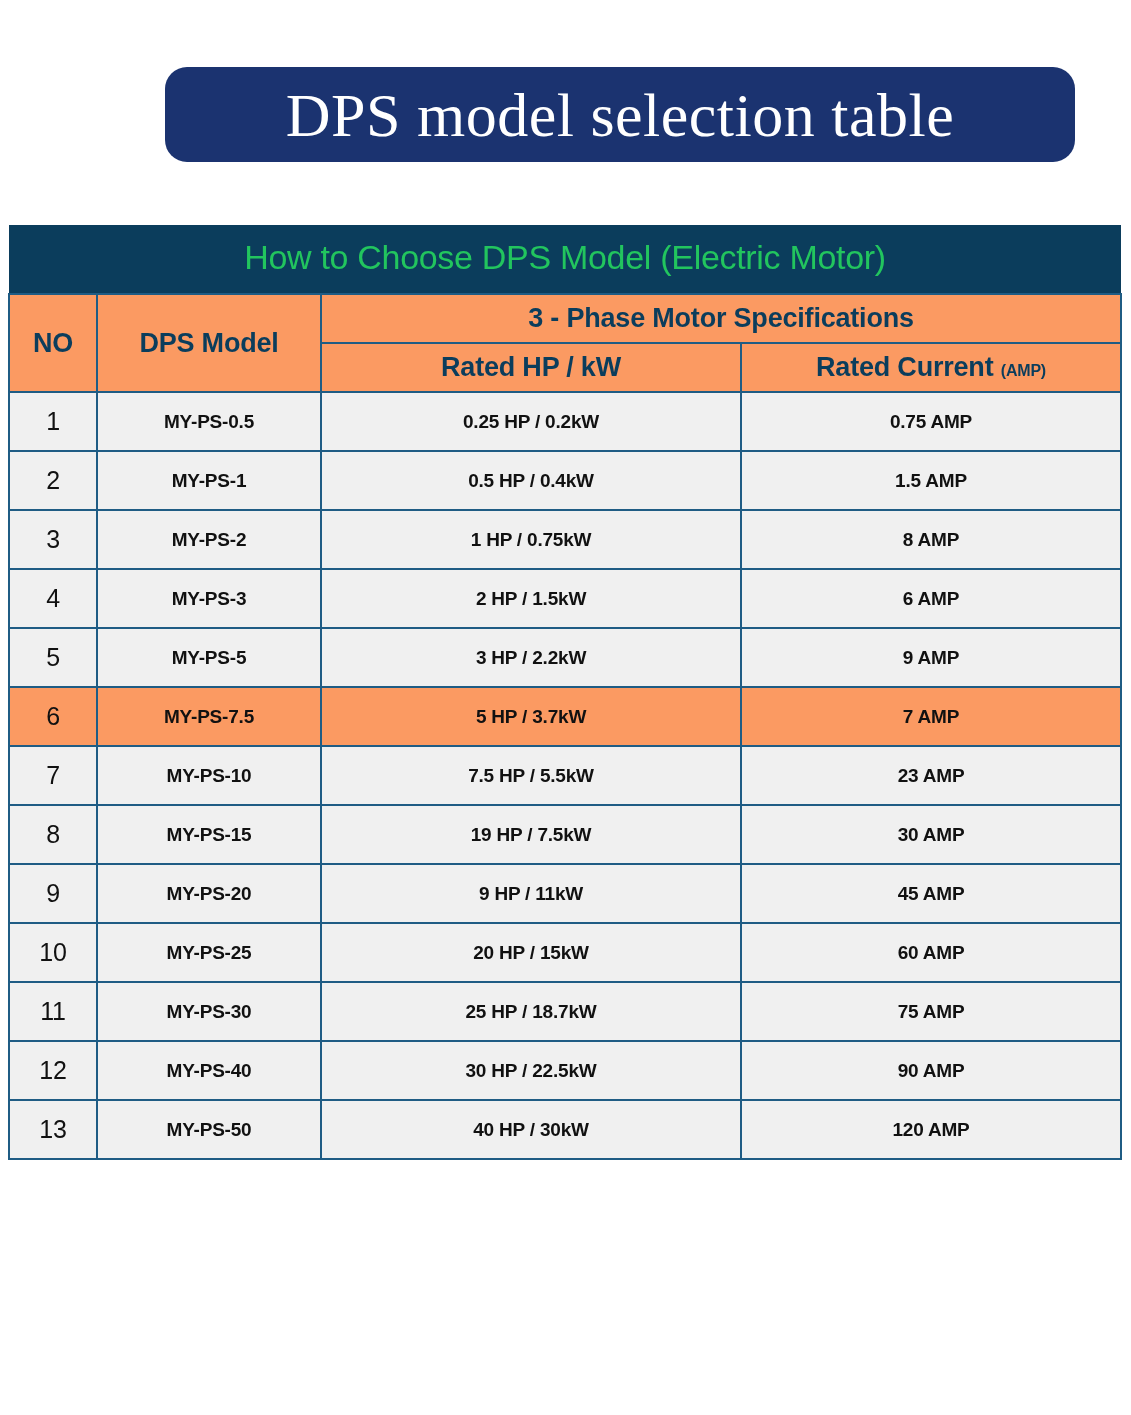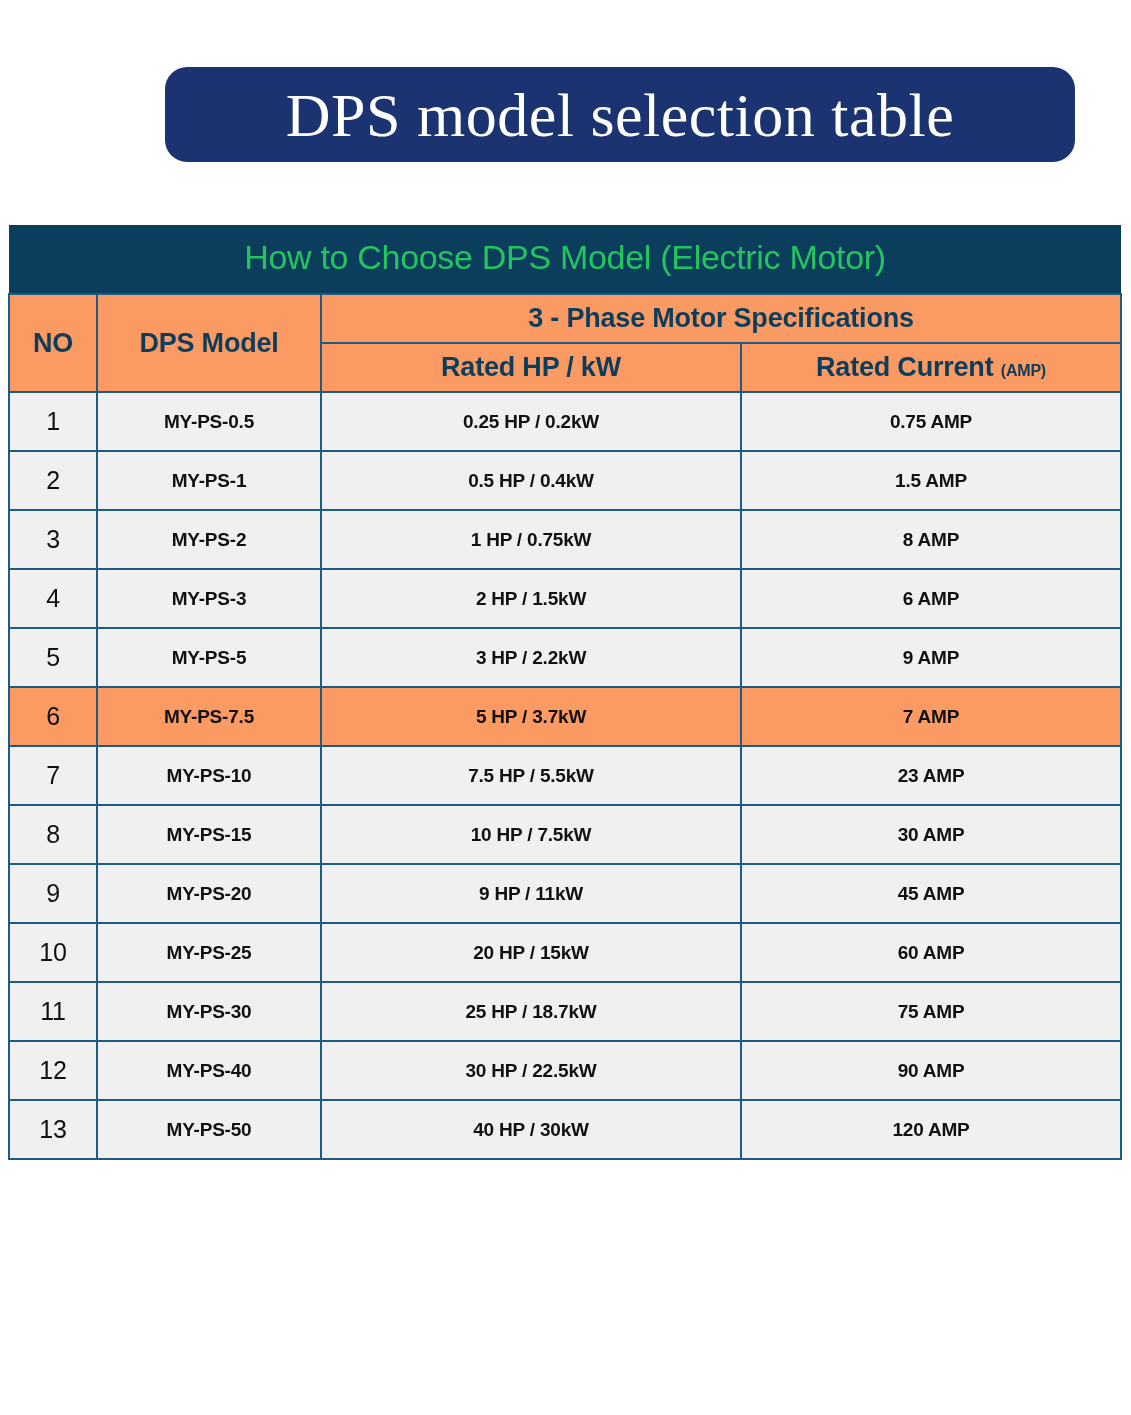--- a/index.html
+++ b/index.html
@@ -170,21 +170,21 @@
         </tr>
         <tr>
           <td class="cell col-no">7</td>
           <td class="cell ">MY-PS-10</td>
           <td class="cell ">7.5 HP / 5.5kW</td>
           <td class="cell ">23 AMP</td>
         </tr>
         <tr>
           <td class="cell col-no">8</td>
           <td class="cell ">MY-PS-15</td>
-          <td class="cell ">10 HP / 7.5kW</td>
+          <td class="cell ">19 HP / 7.5kW</td>
           <td class="cell ">30 AMP</td>
         </tr>
         <tr>
           <td class="cell col-no">9</td>
           <td class="cell ">MY-PS-20</td>
           <td class="cell ">9 HP / 11kW</td>
           <td class="cell ">45 AMP</td>
         </tr>
         <tr>
           <td class="cell col-no">10</td>

